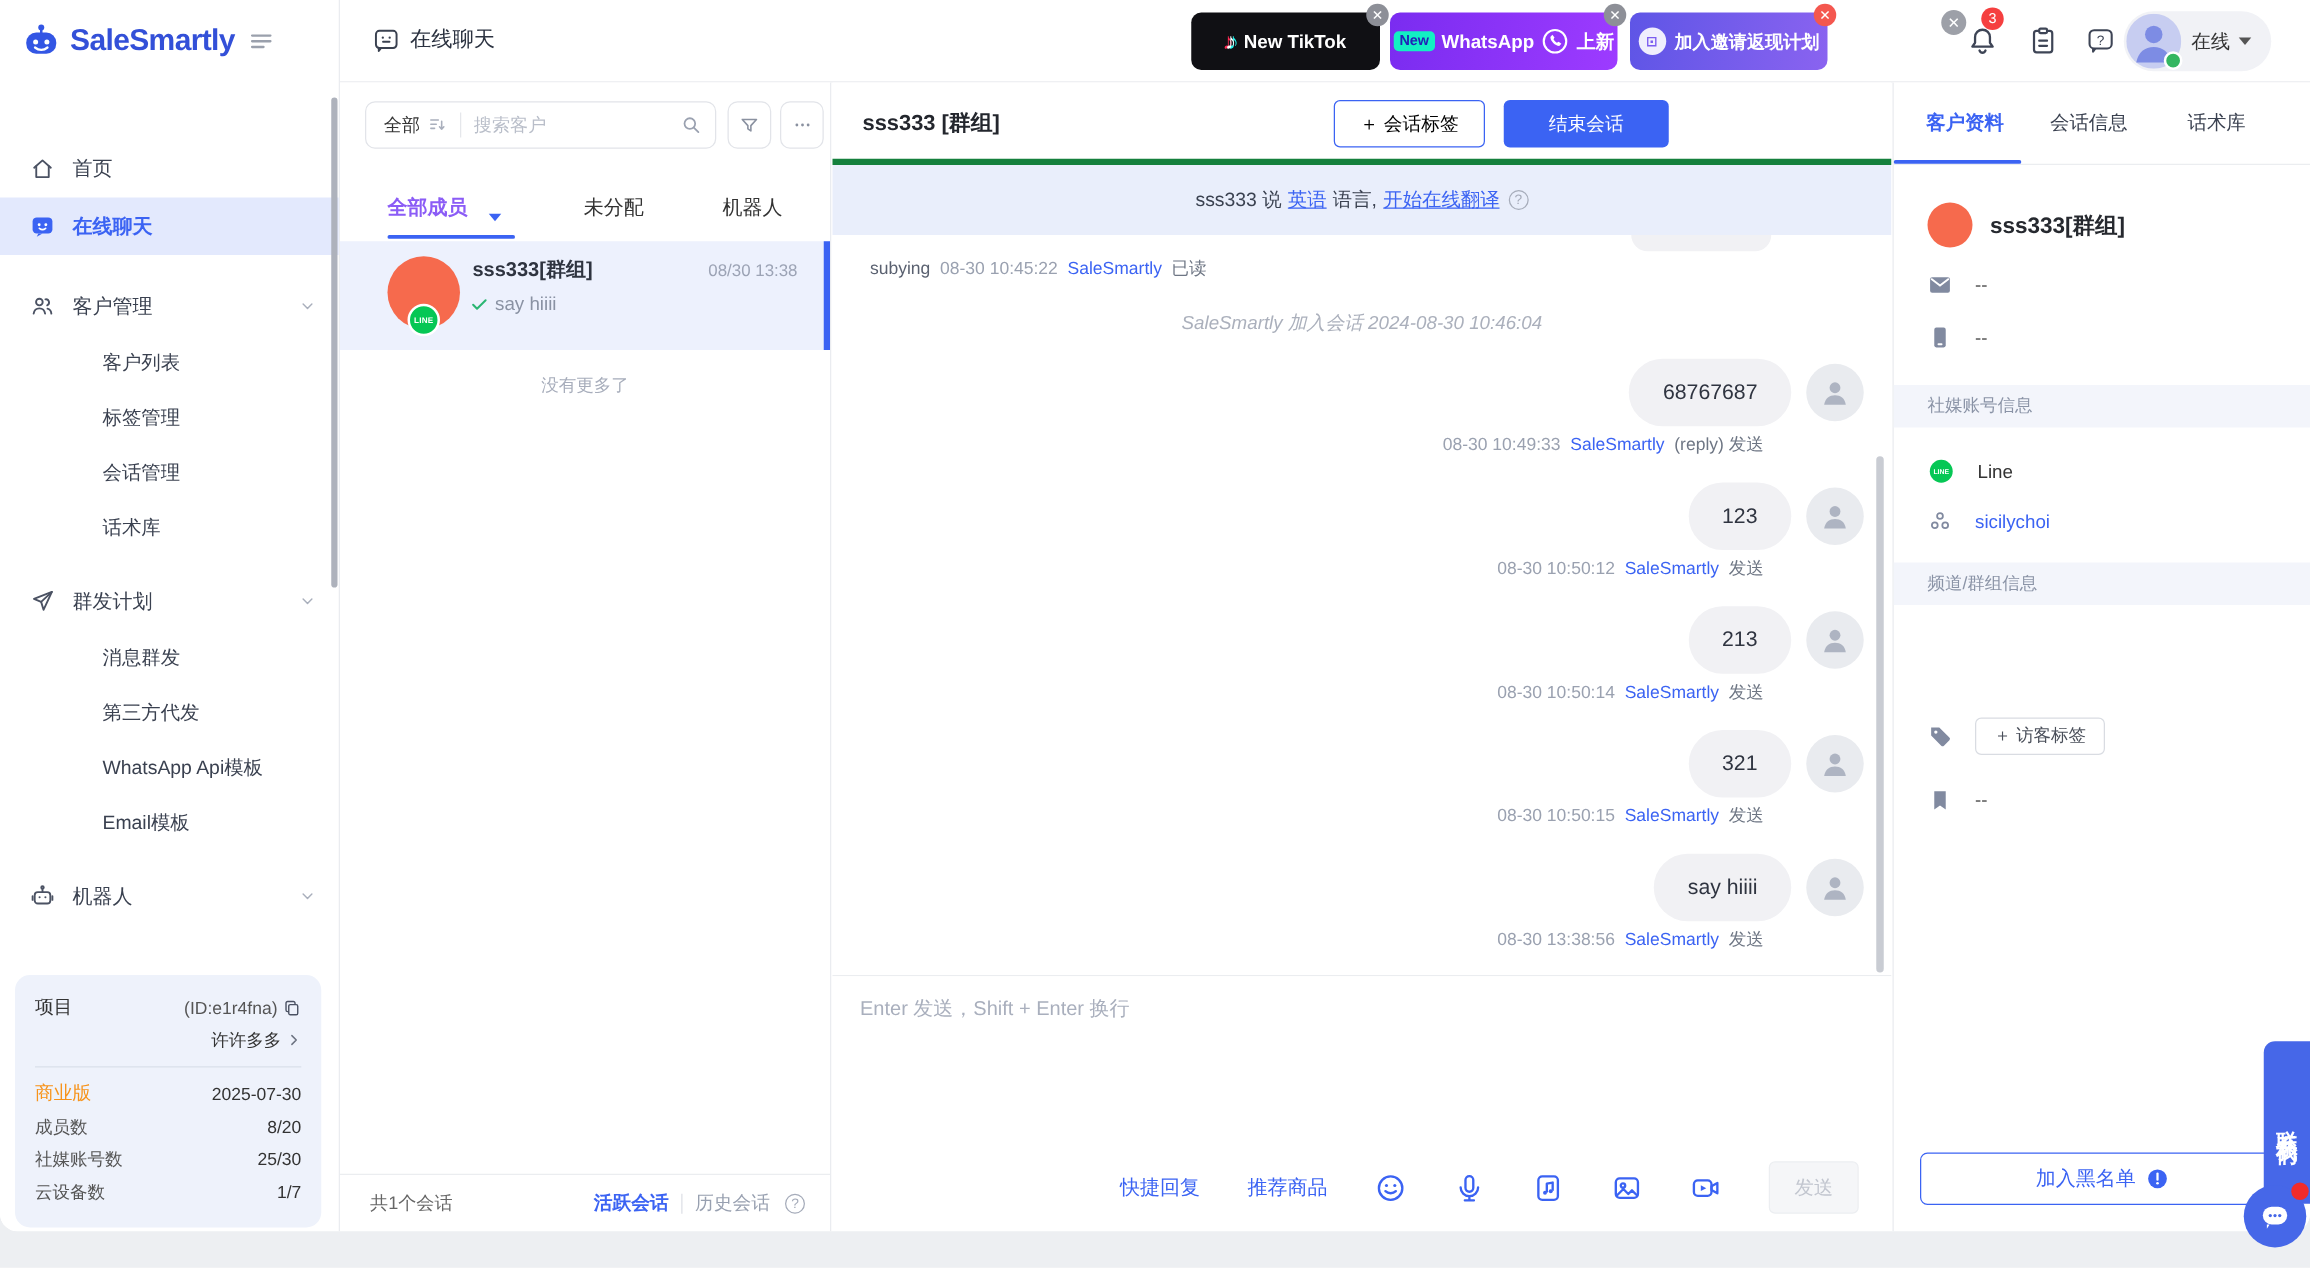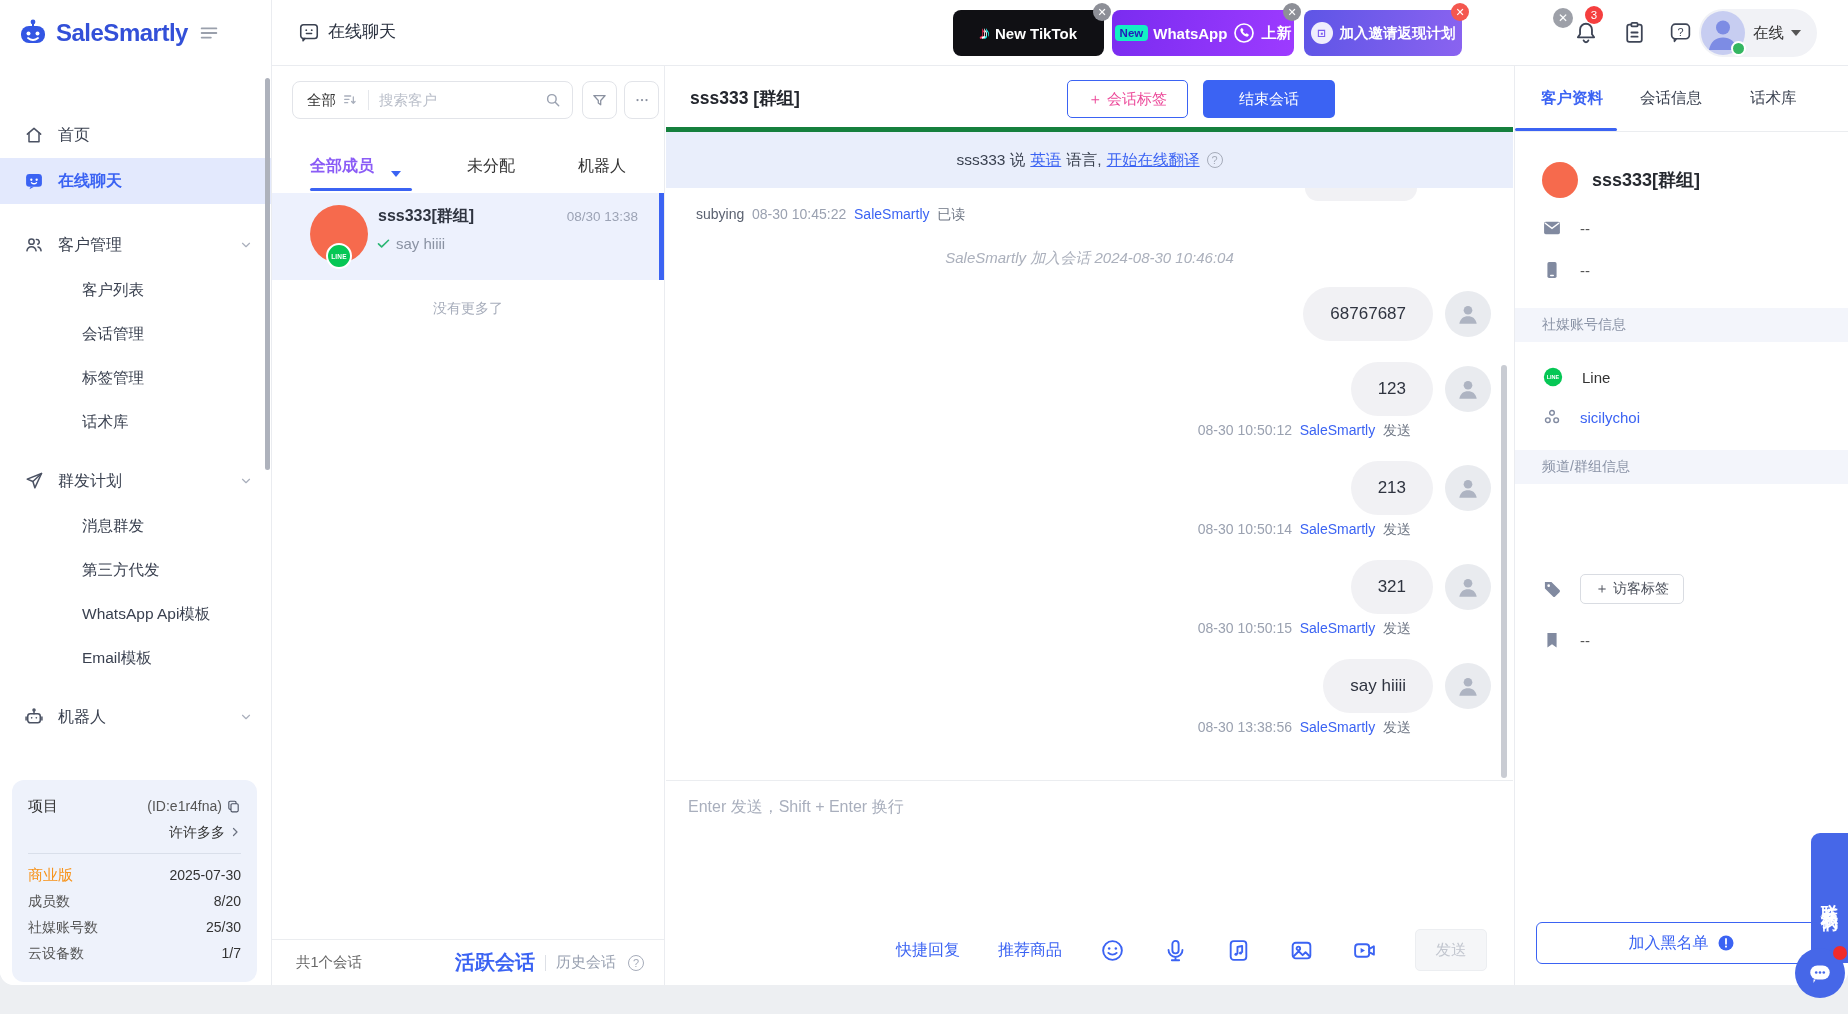--- a/index.html
+++ b/index.html
@@ -69,29 +69,29 @@
   .cbar{position:absolute;right:0;top:0;width:5px;height:87px;background:#3B63F3;}
   .cav{position:absolute;left:38px;top:12px;width:58px;height:58px;border-radius:50%;background:#F66A4D;}
   .linebadge{position:absolute;left:16px;bottom:-6px;width:26px;height:26px;border-radius:50%;background:#06C755;border:2px solid #fff;display:flex;align-items:center;justify-content:center;color:#fff;font-size:6.5px;font-weight:800;letter-spacing:.2px;}
   .cname{position:absolute;left:106px;top:13px;font-size:16px;font-weight:700;color:#2F3440;}
   .ctime{position:absolute;right:26px;top:16px;font-size:13.5px;color:#9CA3B5;}
   .cprev{position:absolute;left:104px;top:42px;display:flex;align-items:center;gap:5px;font-size:15px;color:#8A92A3;}
   .nomore{position:absolute;left:0;top:234px;width:100%;text-align:center;font-size:14px;color:#A7ADBB;}
   .lfooter{position:absolute;left:0;bottom:0;width:100%;height:46px;border-top:1px solid #EBEDF0;display:flex;align-items:center;padding:0 20px 0 24px;font-size:14.5px;}
   .lcount{color:#666;}
   .lright{margin-left:auto;display:flex;align-items:center;gap:10px;}
-  .lactive{color:#3B63F3;font-weight:600;font-size:20px;cursor:pointer;}
+  .lactive{color:#3B63F3;font-weight:600;font-size:15px;cursor:pointer;}
   .lsep{width:1px;height:16px;background:#DDE0E6;}
   .lhist{color:#98A0B0;font-size:15px;cursor:pointer;}
 
   
   .chatmain{position:absolute;left:666px;top:66px;width:847px;height:919px;background:#fff;}
   .chead{position:absolute;left:0;top:0;width:100%;height:66px;border-bottom:5px solid #15803d;}
   .ctitle{position:absolute;left:24px;top:20px;font-size:17.5px;font-weight:700;color:#23262D;}
-  .btn-outline{position:absolute;right:325px;top:14px;height:38px;padding:16px 20px;border:1px solid #3B63F3;border-radius:5px;background:#fff;color:#ec4899;font-size:15px;display:flex;align-items:center;cursor:pointer;}
+  .btn-outline{position:absolute;right:325px;top:14px;height:38px;padding:16px 20px;border:1px solid #3B63F3;border-radius:5px;background:#fff;color:#000000;font-size:15px;display:flex;align-items:center;cursor:pointer;}
   .btn-solid{position:absolute;right:178px;top:14px;height:38px;width:132px;border:none;border-radius:5px;background:#3B63F3;color:#fff;font-size:15px;display:flex;align-items:center;justify-content:center;cursor:pointer;}
   .transbar{position:absolute;left:0;top:66px;width:100%;height:56px;background:#E9EEFB;display:flex;align-items:center;justify-content:center;gap:5px;font-size:15.5px;color:#3A4150;}
   .tlink{color:#3B63F3;text-decoration:underline;cursor:pointer;}
   .qcirc{width:16px;height:16px;border-radius:50%;border:1px solid #A6ACBA;color:#A6ACBA;font-size:11px;display:flex;align-items:center;justify-content:center;margin-left:2px;}
   .msgs{position:absolute;left:0;top:122px;width:100%;height:592px;overflow:hidden;}
   .frag{height:13px;width:112px;border-radius:0 0 18px 18px;background:#F1F1F4;margin:0 96px 0 auto;}
   .meta{font-size:14px;color:#9AA1B0;}
   .magent{color:#3B63F3;}
   .mstat{color:#6E7684;}
   .meta-read{margin:5px 0 0 30px;}
@@ -194,24 +194,24 @@
           <span class="chev">
               <svg width="14" height="14" viewBox="0 0 24 24" fill="none" stroke="currentColor" stroke-width="2" stroke-linecap="round" stroke-linejoin="round">
                 <path d="M6 9l6 6 6-6"></path>
               </svg>
             </span>
         </div>
         <div class="nav-sub">
             <span>客户列表</span>
           </div>
         <div class="nav-sub">
+            <span>标签管理</span>
+          </div>
+        <div class="nav-sub">
             <span>会话管理</span>
-          </div>
-        <div class="nav-sub">
-            <span>标签管理</span>
           </div>
         <div class="nav-sub">
             <span>话术库</span>
           </div>
         <div class="nav-item mt14">
           <span class="ni">
               <svg width="20" height="20" viewBox="0 0 24 24" fill="none" stroke="currentColor" stroke-width="1.8" stroke-linecap="round" stroke-linejoin="round">
                 <path d="M21 3L3.8 9.7l6.9 2.9L13 20.2 21 3z"></path>
                 <path d="M10.7 12.6L21 3"></path>
               </svg>
@@ -473,20 +473,25 @@
         </div>
 
         <div class="orow" style="margin-top:19px">
           <span class="bubble">68767687</span>
           <span class="mav">
               <svg width="26" height="26" viewBox="0 0 24 24" fill="currentColor">
                 <circle cx="12" cy="8.5" r="4"></circle>
                 <path d="M4 21c.8-4.8 3.9-7 8-7s7.2 2.2 8 7z"></path>
               </svg>
             </span>
+        </div>
+        <div class="meta ometa">
+          <span>08-30 10:49:33</span>&nbsp;
+          <span class="magent">SaleSmartly</span>&nbsp;
+          <span class="mstat">(reply) 发送</span>
         </div>
 
         <div class="orow">
           <span class="bubble">123</span>
           <span class="mav">
               <svg width="26" height="26" viewBox="0 0 24 24" fill="currentColor">
                 <circle cx="12" cy="8.5" r="4"></circle>
                 <path d="M4 21c.8-4.8 3.9-7 8-7s7.2 2.2 8 7z"></path>
               </svg>
             </span>

